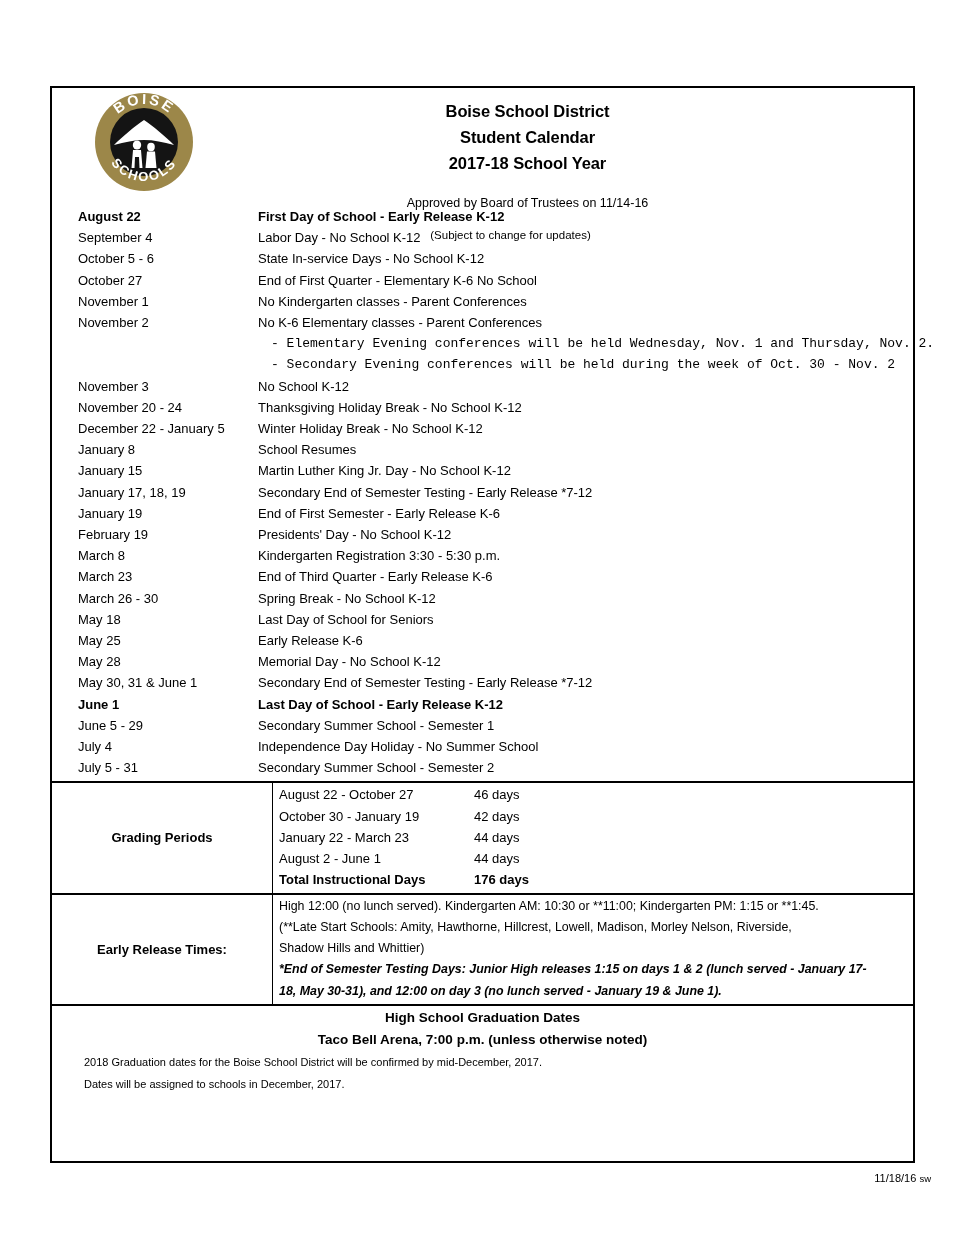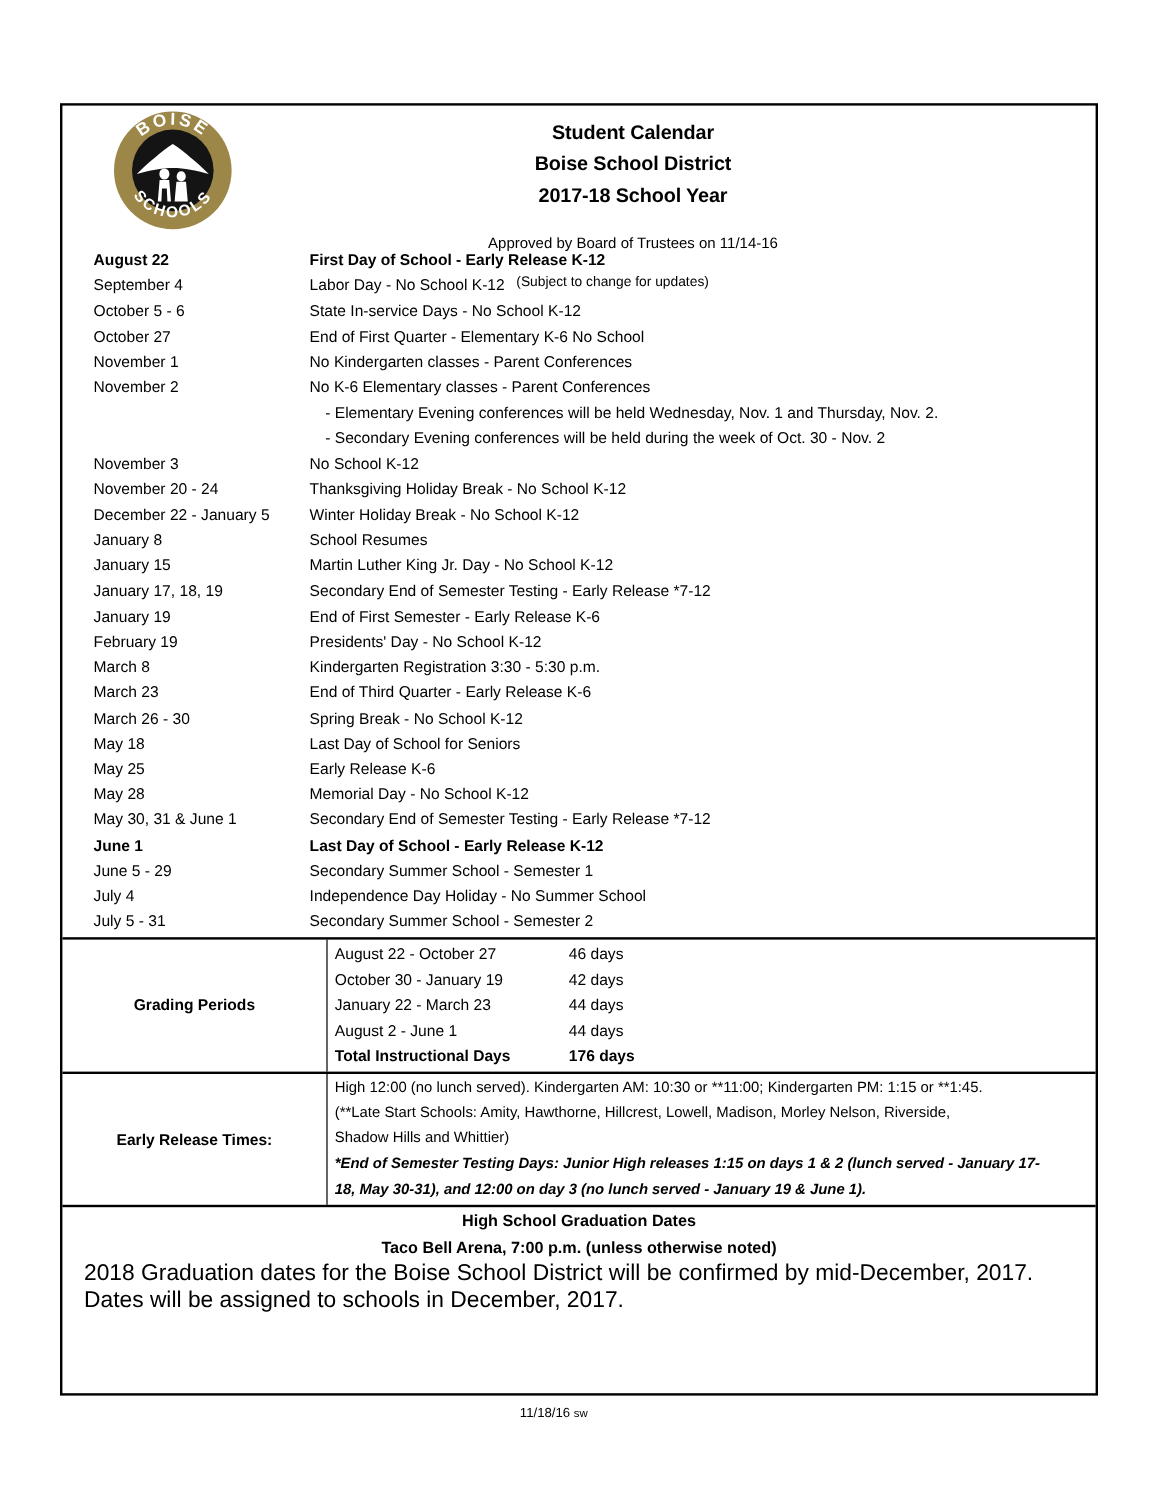--- a/index.html
+++ b/index.html
@@ -79,20 +79,21 @@
   }
   .drow .ecol {
     flex: 1 1 auto;
     white-space: nowrap;
   }
   .drow.bold .dcol, .drow.bold .ecol { font-weight: bold; }
   .noterow {
     display: flex;
     line-height: 21.2px;
     font-size: 13px;
+    font-family: Liberation Mono, monospace;
   }
   .noterow .dcol { width: 206px; flex: 0 0 206px; }
   .noterow .ecol { flex: 1 1 auto; padding-left: 13px; white-space: nowrap; }
 
   
   .tbl {
     border-top: 2.5px solid #000000;
     margin-top: 3px;
   }
   .trow {
@@ -138,31 +139,31 @@
   .grad {
     padding: 1px 0 6px 0;
   }
   .grad-head {
     text-align: center;
     font-weight: bold;
     font-size: 13.5px;
     line-height: 22px;
   }
   .grad-note {
-    font-size: 19px;
+    font-size: 11px;
     line-height: 22.5px;
-    padding-left: 18px;
+    padding-left: 32px;
   }
 
   .footer {
     position: absolute;
-    left: 4px;
+    left: 16px;
     top: 1172px;
     width: 915px;
-    text-align: center;
+    text-align: right;
     font-size: 11px;
   }
   .footer .sw { font-size: 9.5px; }
 </style>
 </head>
 <body>
 
 <div class="page">
 
   <div class="header">
@@ -186,22 +187,22 @@
         <text font-family="'Liberation Sans', sans-serif" font-size="14.5" font-weight="bold" fill="#ffffff" letter-spacing="2.5">
           <textPath href="#arcTop" startOffset="50%" text-anchor="middle">BOISE</textPath>
         </text>
         <text font-family="'Liberation Sans', sans-serif" font-size="13" font-weight="bold" fill="#ffffff" letter-spacing="2">
           <textPath href="#arcBot" startOffset="50%" text-anchor="middle">SCHOOLS</textPath>
         </text>
       </svg>
     </div>
 
     <div class="titles">
+      <div class="title-line">Boise School District</div>
       <div class="title-line">Student Calendar</div>
-      <div class="title-line">Boise School District</div>
       <div class="title-line">2017-18 School Year</div>
       <div class="approved">Approved by Board of Trustees on 11/14-16</div>
     </div>
     <div class="subject">(Subject to change for updates)</div>
   </div>
 
   <div class="datelist">
 
     <div class="drow bold">
       <div class="dcol">August 22</div>

